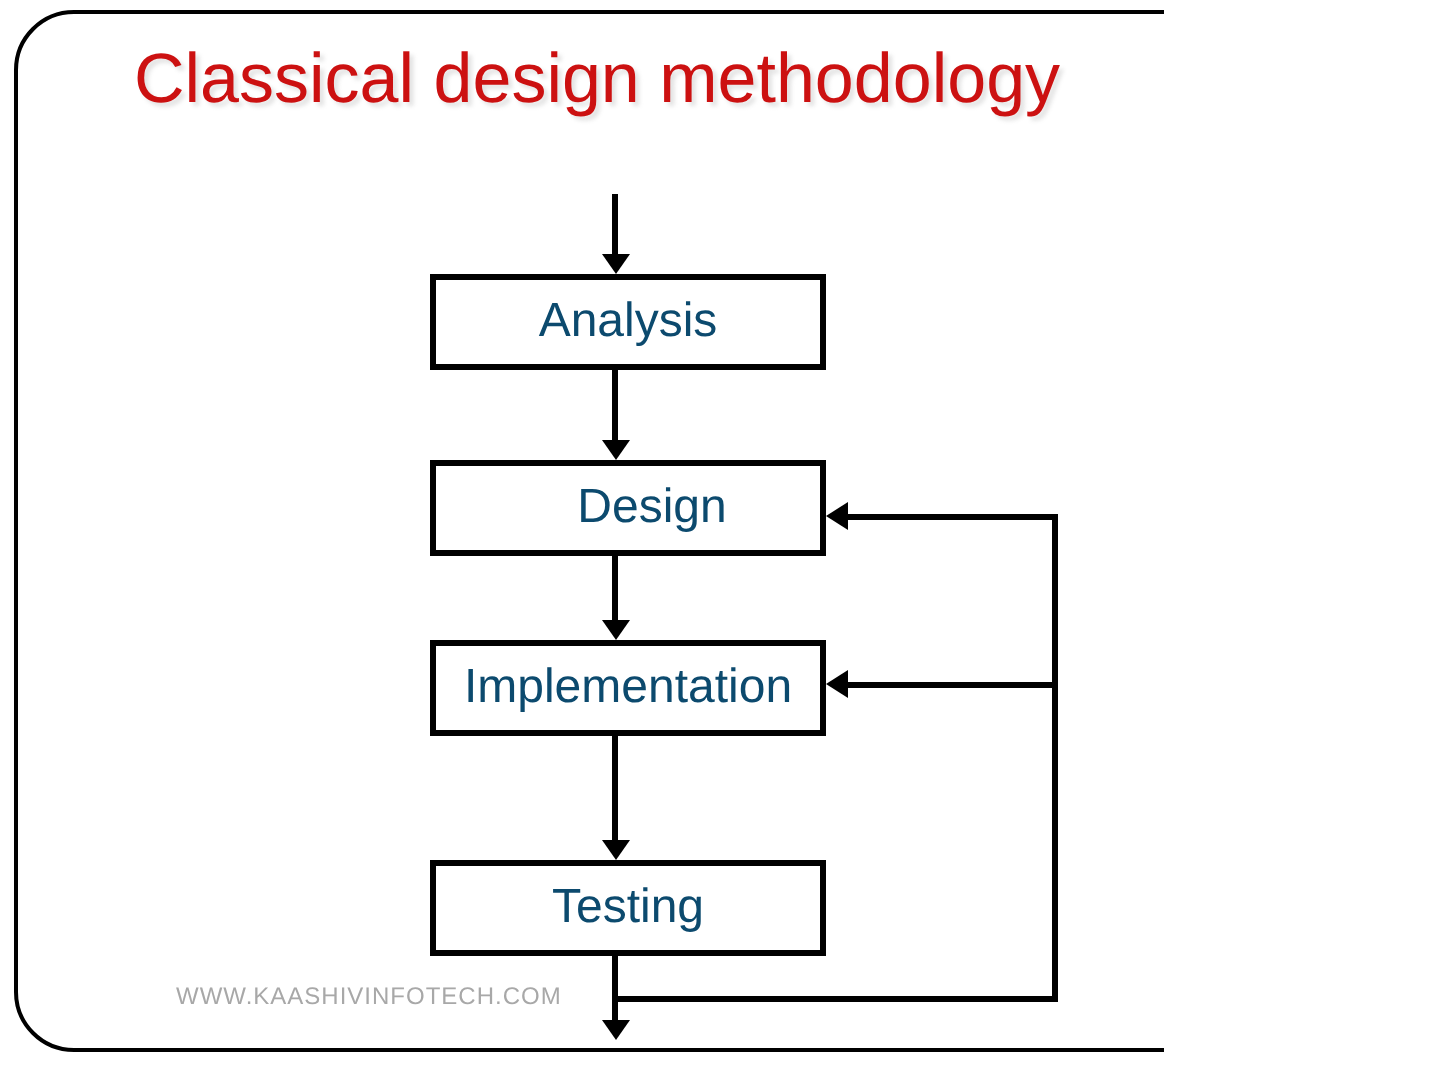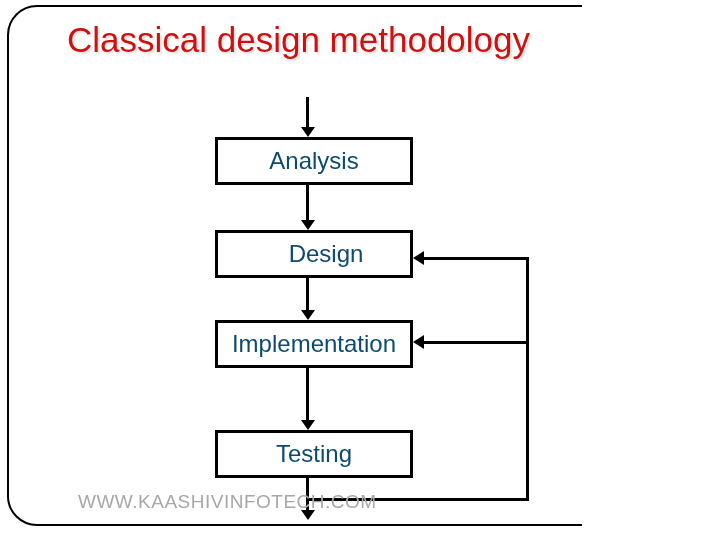--- a/index.html
+++ b/index.html
@@ -87,23 +87,23 @@
     position: absolute;
     width: 0;
     height: 0;
     left: 413px;
     border-top: 7px solid transparent;
     border-bottom: 7px solid transparent;
     border-right: 11px solid #000000;
   }
   .footer-text {
     position: absolute;
-    left: 78px;
+    left: 88px;
     top: 491px;
-    font-size: 19px;
+    font-size: 12px;
     letter-spacing: 0.5px;
     color: #a8a8a8;
     white-space: nowrap;
   }
 </style>
 </head>
 <body>
 
 <div class="slide">
 

